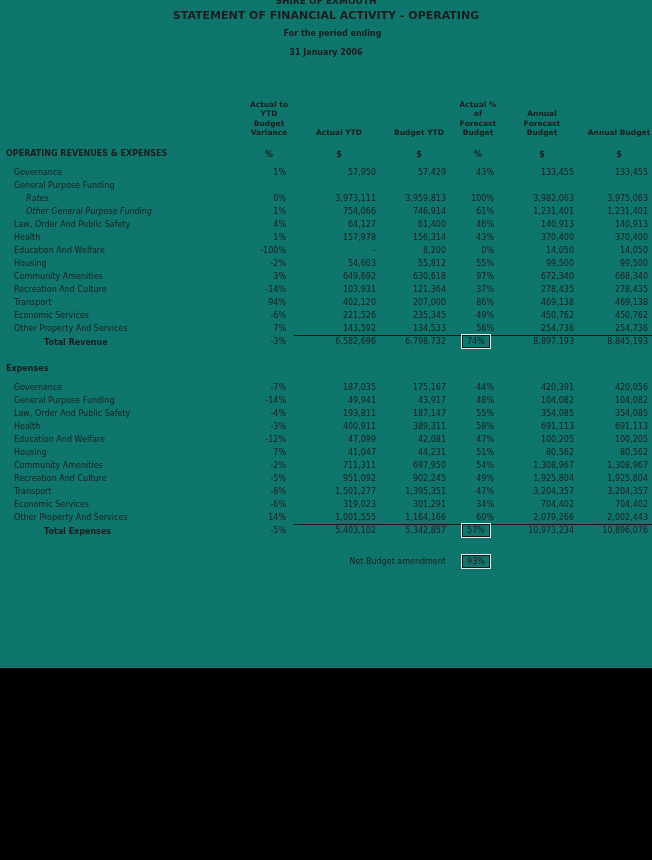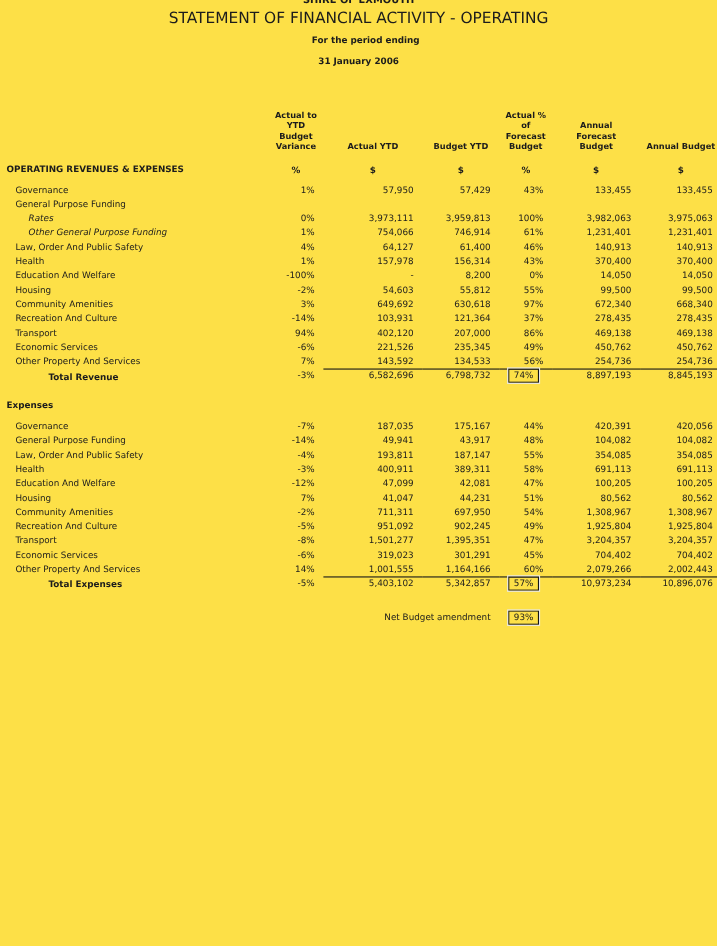--- a/index.html
+++ b/index.html
@@ -1,24 +1,24 @@
 <!DOCTYPE html>
 <html><head>
 <meta charset="utf-8">
 <style>
   html,body{margin:0;padding:0;background:#000;}
   #page{
-    position:relative;width:652px;height:860px;margin:0 auto;
-    background:#fde047;color:#1c1c1c;overflow:hidden;
+    position:relative;width:652px;height:668px;margin:0 auto;
+    background:#0f766e;color:#1c1c1c;overflow:hidden;
     font-family:"DejaVu Sans","Liberation Sans",sans-serif;
     font-size:8px;
   }
   .titleblock{ text-align:center; padding-top:0; }
   .t1{font-weight:bold;font-size:9px;margin-top:-4px;}
-  .t2{font-weight:normal;font-size:14px;margin-top:3px;}
+  .t2{font-weight:bold;font-size:11px;margin-top:3px;}
   .t3{font-weight:bold;font-size:8px;margin-top:7px;padding-left:13px;}
   .t4{font-weight:bold;font-size:8px;margin-top:10px;}
 
   #sheet{ position:absolute; left:4px; top:100px; width:652px; }
 
   .grid{
     display:grid;
     grid-template-columns:240px 50px 90px 70px 48px 80px 74px;
     align-items:end;
   }
@@ -295,21 +295,21 @@
         <div class="cell">1,395,351</div>
         <div class="cell">47%</div>
         <div class="cell">3,204,357</div>
         <div class="cell">3,204,357</div>
       </div>
       <div class="grid row">
         <div class="lab ind1">Economic Services</div>
         <div class="cell">-6%</div>
         <div class="cell">319,023</div>
         <div class="cell">301,291</div>
-        <div class="cell">45%</div>
+        <div class="cell">34%</div>
         <div class="cell">704,402</div>
         <div class="cell">704,402</div>
       </div>
       <div class="grid row">
         <div class="lab ind1">Other Property And Services</div>
         <div class="cell">14%</div>
         <div class="cell">1,001,555</div>
         <div class="cell">1,164,166</div>
         <div class="cell">60%</div>
         <div class="cell">2,079,266</div>

